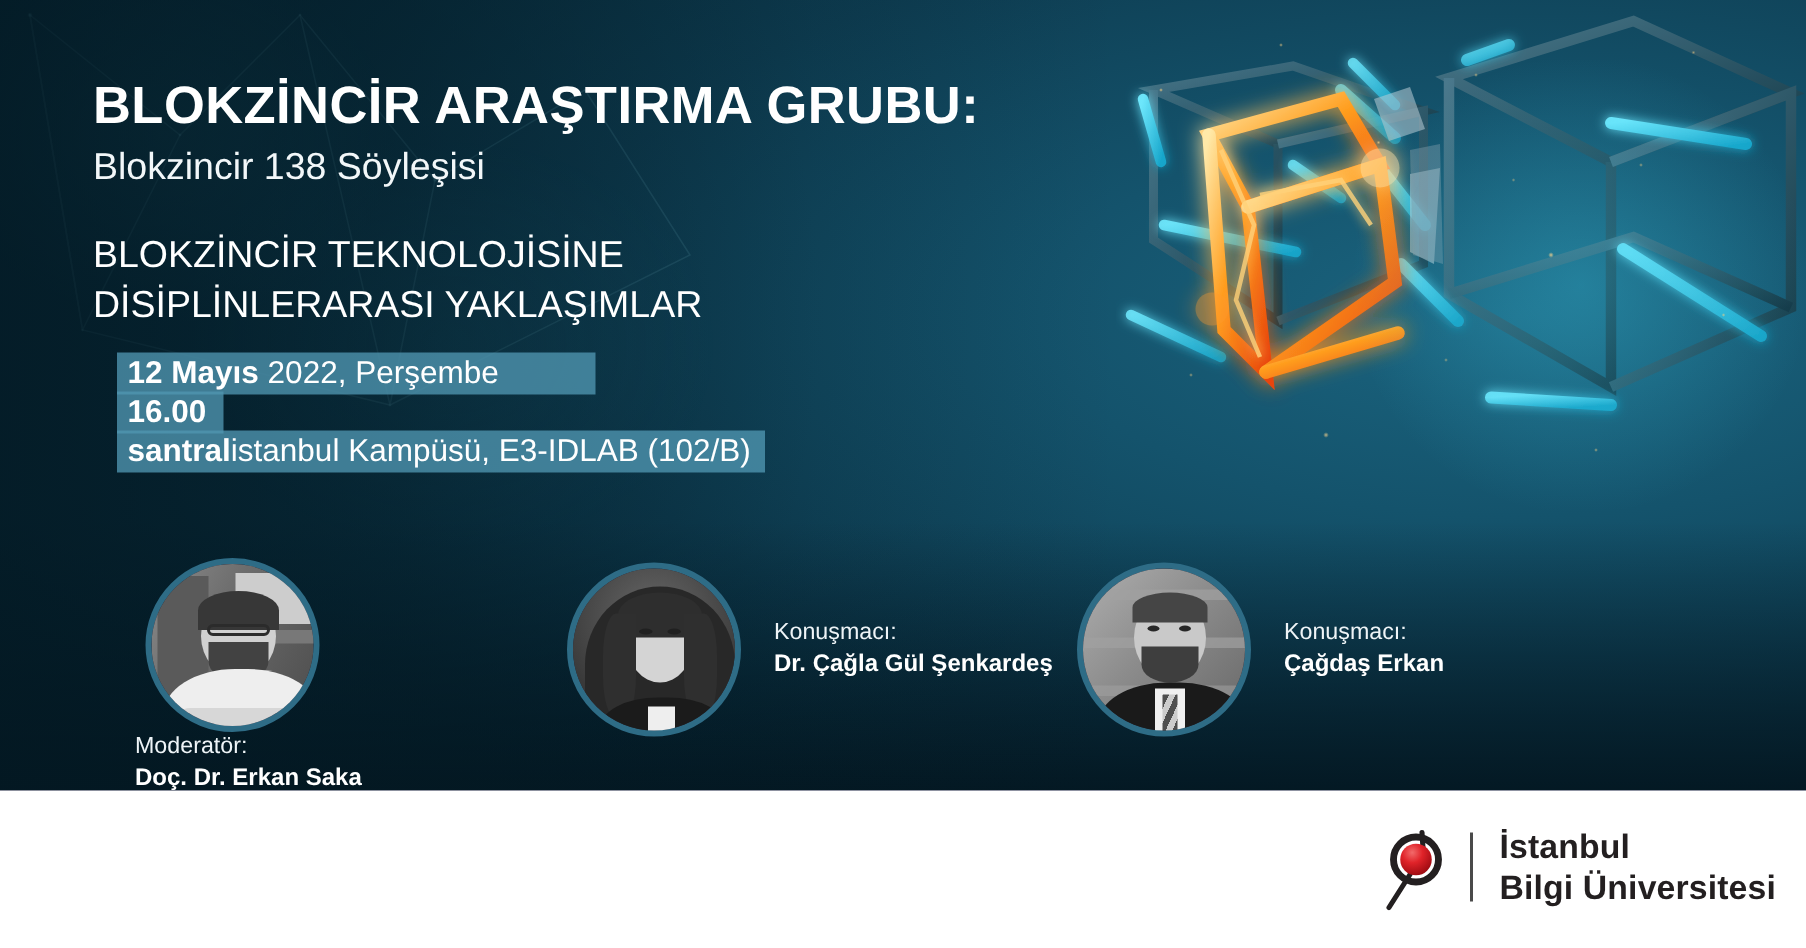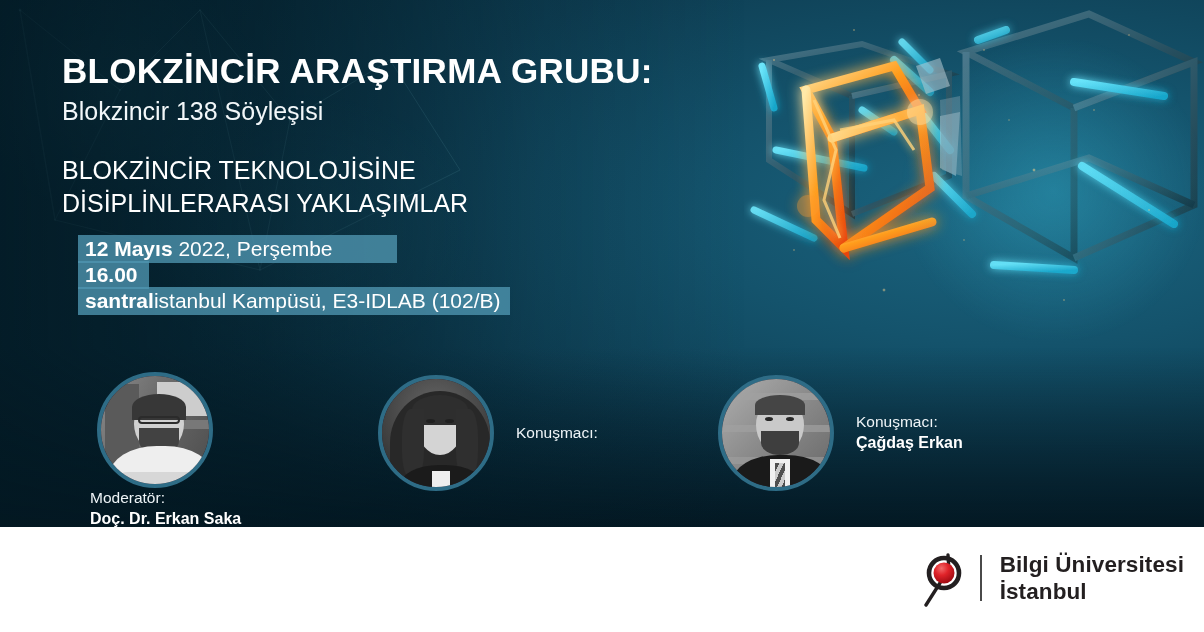--- a/index.html
+++ b/index.html
@@ -303,20 +303,21 @@
             <div style="position:absolute;left:20px;top:30px;width:22px;height:70px;border-radius:40% 0 40% 40%;background:#332e2a;"></div>
             <div style="position:absolute;left:74px;top:30px;width:22px;height:70px;border-radius:0 40% 40% 40%;background:#332e2a;"></div>
             <div style="position:absolute;left:44px;top:40px;width:9px;height:4px;border-radius:50%;background:#23201d;"></div>
             <div style="position:absolute;left:63px;top:40px;width:9px;height:4px;border-radius:50%;background:#23201d;"></div>
             <div class="p-body" style="left:18px;top:86px;width:84px;height:34px;background:#1d1b1a;"></div>
             <div style="position:absolute;left:50px;top:92px;width:18px;height:28px;background:#f0eeea;"></div>
           </div>
         </div>
         <div class="sp-text">
           <div class="sp-role">Konuşmacı:</div>
+          <div class="sp-name">Dr. Çağla Gül Şenkardeş</div>
         </div>
       </div>
 
       <div class="speaker sp3">
         <div class="avatar">
           <div class="ph">
             <div class="p-bgwall" style="background:linear-gradient(135deg,#b5ada3 0%,#938b81 45%,#6d6660 100%);"></div>
             <div style="position:absolute;left:0;top:14px;width:116px;height:7px;background:#a8a098;opacity:.7;"></div>
             <div style="position:absolute;left:0;top:46px;width:116px;height:7px;background:#a8a098;opacity:.7;"></div>
             <div style="position:absolute;left:0;top:78px;width:116px;height:7px;background:#a8a098;opacity:.55;"></div>
@@ -349,19 +350,19 @@
             <stop offset="100%" stop-color="#97080f"></stop>
           </radialGradient>
         </defs>
         <path d="M30 6 L31 22" stroke="#231f20" stroke-width="3.4" stroke-linecap="round" fill="none"></path>
         <path d="M22 34 L8 56" stroke="#231f20" stroke-width="3.4" stroke-linecap="round" fill="none"></path>
         <circle cx="26" cy="24" r="15" fill="none" stroke="#231f20" stroke-width="4.6"></circle>
         <circle cx="26" cy="24" r="10.5" fill="url(#rd)"></circle>
       </svg>
       <div class="logo-div"></div>
       <div class="logo-text">
+        <div>İstanbul</div>
         <div>Bilgi Üniversitesi</div>
-        <div>İstanbul</div>
       </div>
     </div>
   </div>
 
 </div>
 
 </body></html>

